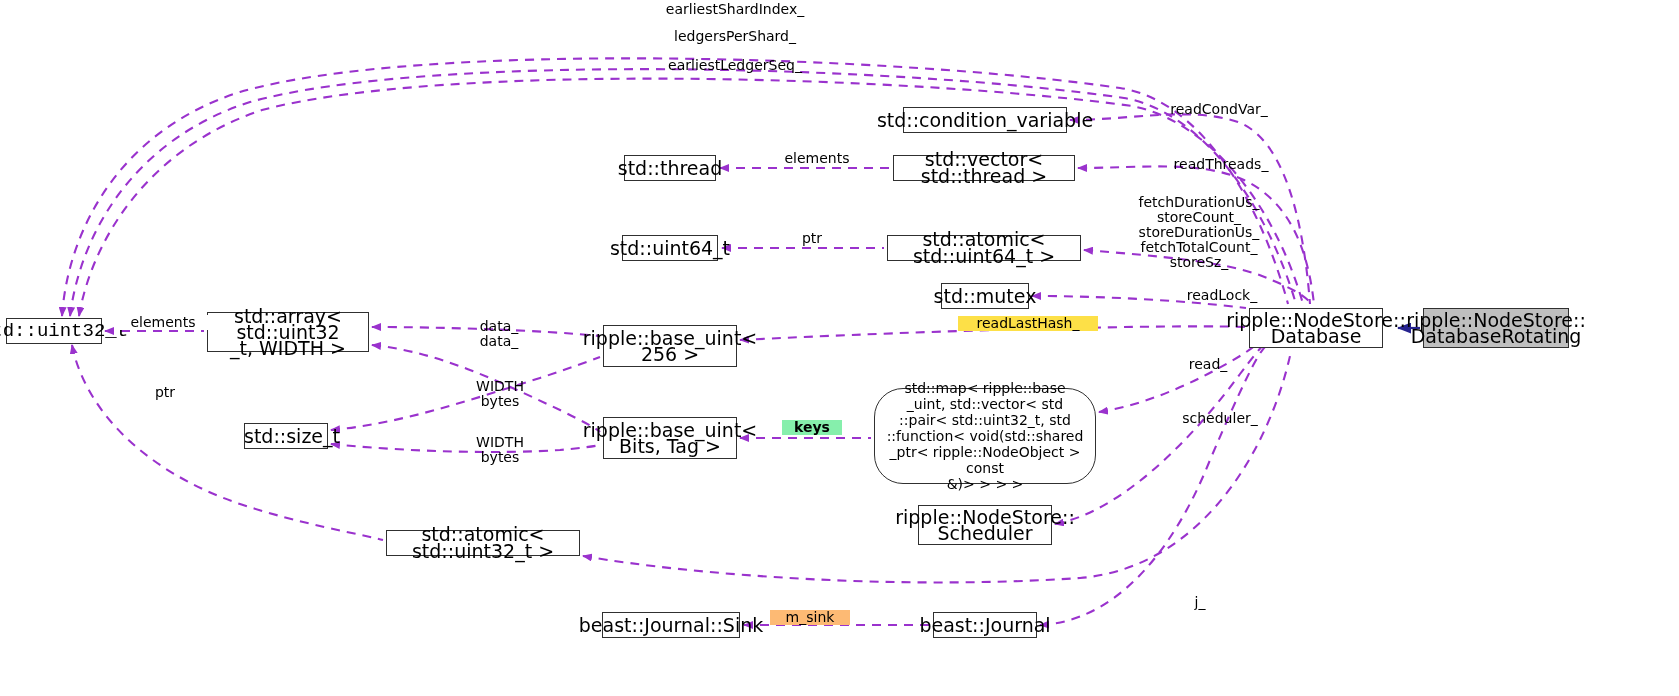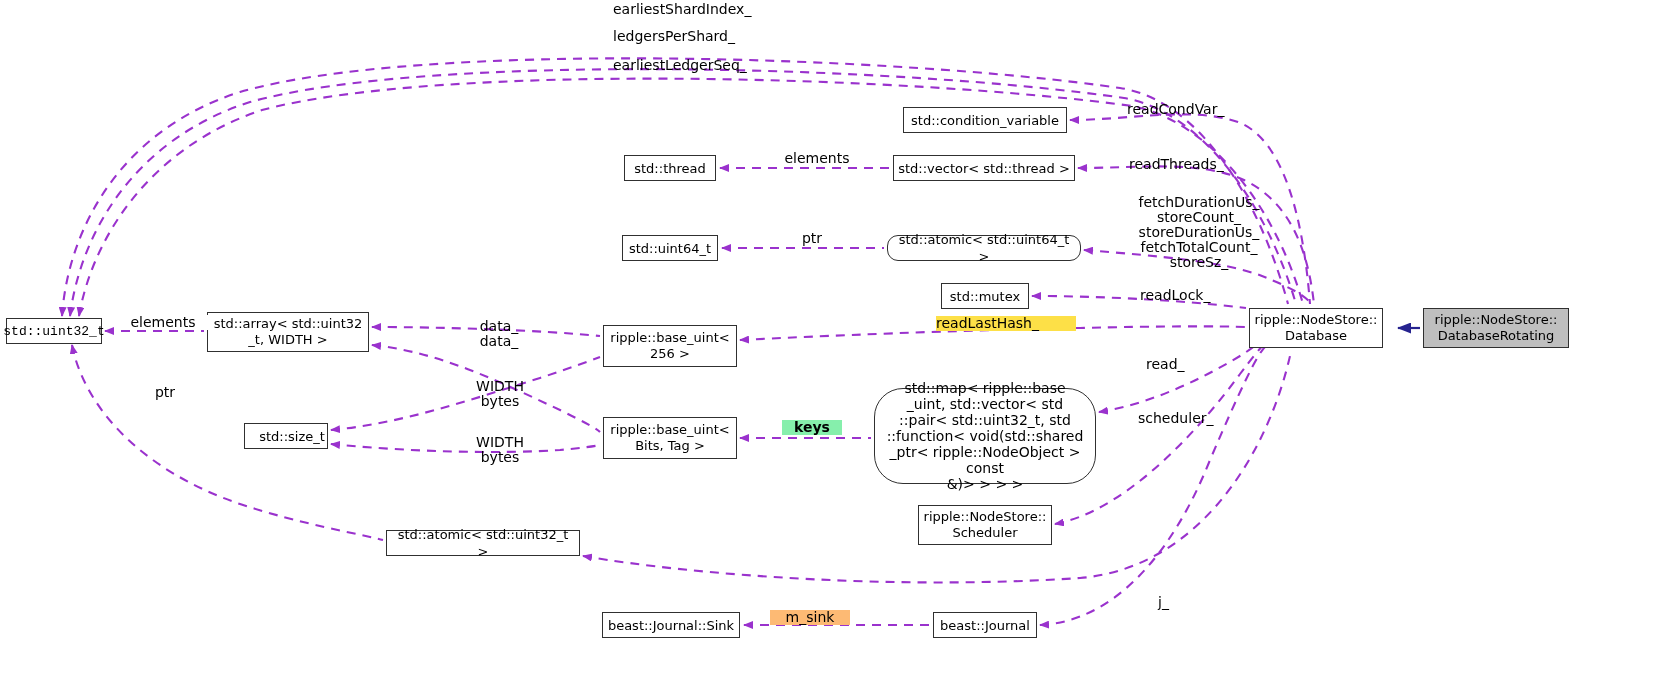--- a/index.html
+++ b/index.html
@@ -22,21 +22,21 @@
     width: 1679px;
     height: 696px;
     pointer-events: none;
   }
   .node {
     position: absolute;
     box-sizing: border-box;
     border: 1px solid #303030;
     background: #ffffff;
     color: #000000;
-    font-size: 13px;
+    font-size: 19px;
     line-height: 17px;
     display: flex;
     align-items: center;
     justify-content: center;
     text-align: center;
     white-space: pre-line;
     padding: 2px 4px;
   }
   .node.filled {
     background: #bfbfbf;
@@ -46,21 +46,21 @@
   }
   .edge-label {
     position: absolute;
     font-size: 14px;
     line-height: 15px;
     color: #000000;
     white-space: pre-line;
     text-align: center;
     background: transparent;
   }
-  .edge-label.left  { text-align: left; }
+  .edge-label.left  { text-align: center; margin-left: 22px; }
 </style>
 </head>
 <body>
 
 <div id="diagram">
 
   <svg id="edge-layer" viewBox="0 0 1679 696" xmlns="http://www.w3.org/2000/svg">
     <defs>
       <marker id="arrow-usage" markerWidth="10" markerHeight="8" refX="9" refY="4" orient="auto" markerUnits="userSpaceOnUse">
         <path d="M0,0 L10,4 L0,8 z" fill="#9a32cd"></path>
@@ -144,21 +144,21 @@
 
   <div class="node tight" style="left:603px; top:417px; width:134px; height:42px;">ripple::base_uint&lt;
 Bits, Tag &gt;</div>
 
   <div class="node" style="left:602px; top:612px; width:138px; height:26px;">beast::Journal::Sink</div>
 
   <div class="node" style="left:903px; top:107px; width:164px; height:26px;">std::condition_variable</div>
 
   <div class="node" style="left:893px; top:155px; width:182px; height:26px;">std::vector&lt; std::thread &gt;</div>
 
-  <div class="node" style="left:887px; top:235px; width:194px; height:26px;border-radius:11px;">std::atomic&lt; std::uint64_t &gt;</div>
+  <div class="node" style="left:887px; top:235px; width:194px; height:26px;">std::atomic&lt; std::uint64_t &gt;</div>
 
   <div class="node" style="left:941px; top:283px; width:88px; height:26px;">std::mutex</div>
 
   <div class="node tight" style="left:874px; top:388px; width:222px; height:96px; font-size:14px; line-height:16px;border-radius:29px;">std::map&lt; ripple::base
 _uint, std::vector&lt; std
 ::pair&lt; std::uint32_t, std
 ::function&lt; void(std::shared
 _ptr&lt; ripple::NodeObject &gt; const
 &amp;)&gt; &gt; &gt; &gt;</div>
 

